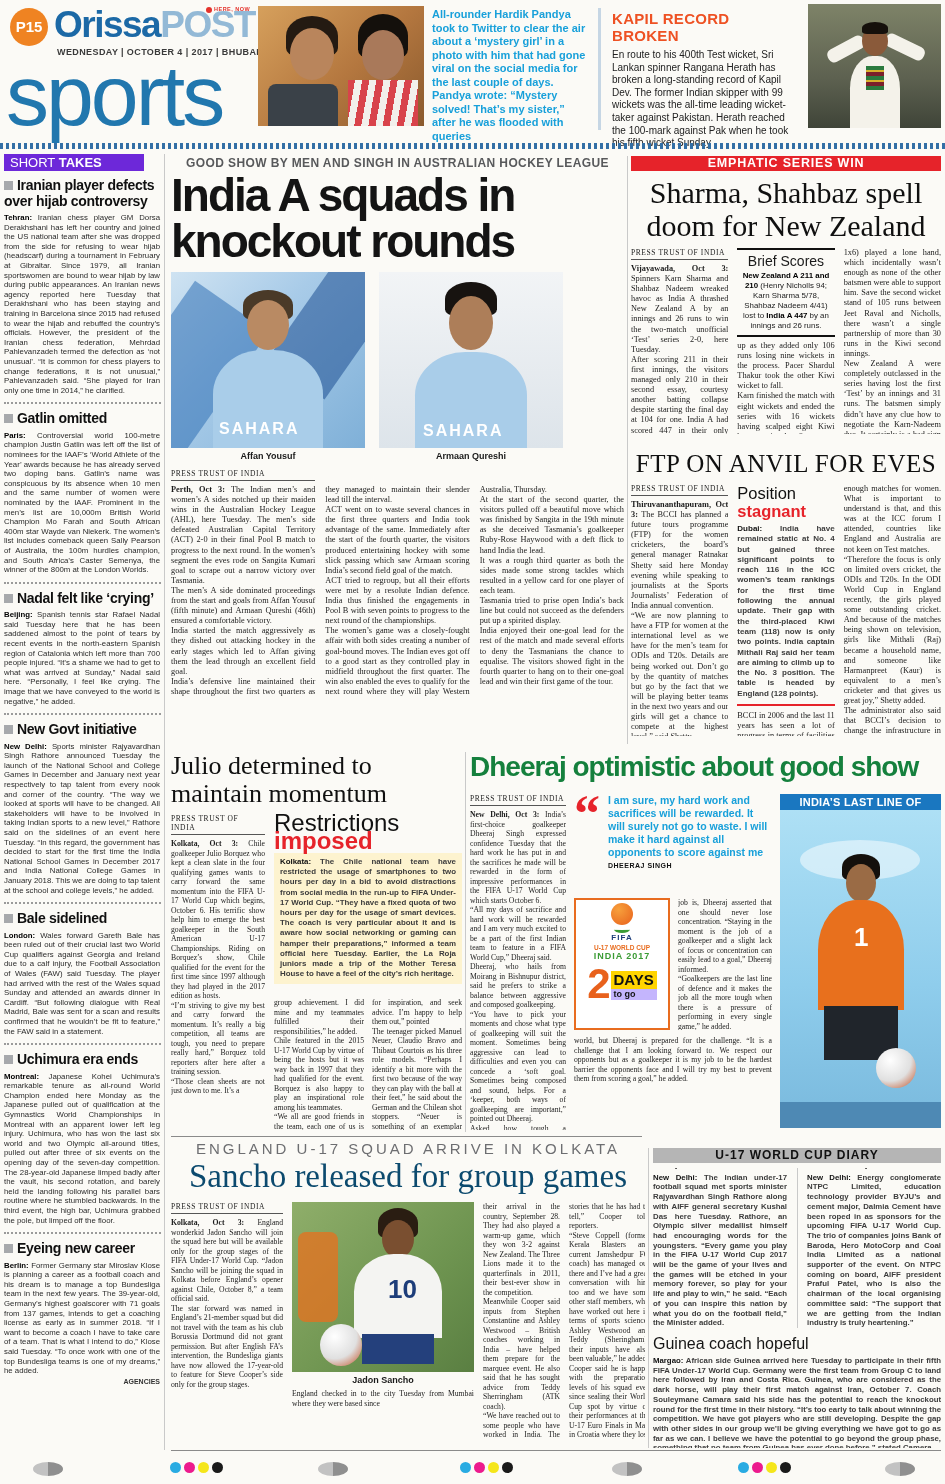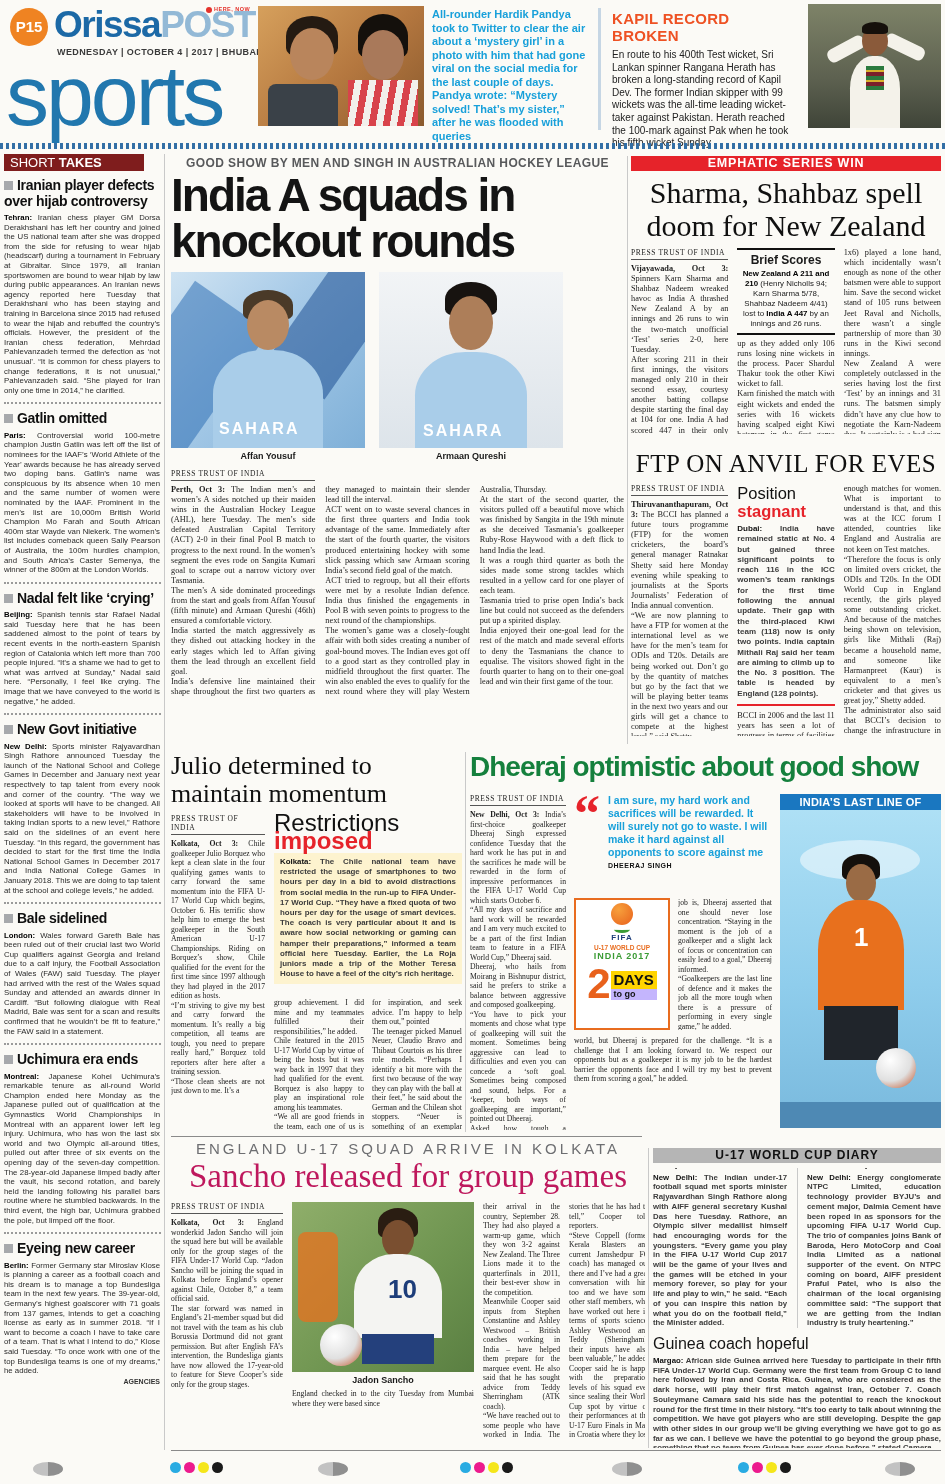--- a/index.html
+++ b/index.html
@@ -29,21 +29,21 @@
   
   .byline { font:7.5px/9px "Liberation Serif",serif; letter-spacing:.6px; color:#222; border-bottom:1px solid #555; padding-bottom:2px; margin-bottom:4px; }
   .art-body { font:400 8.3px/10.1px "Liberation Serif",serif; text-align:justify; white-space:pre-line; color:#1b1b1b; overflow:hidden; }
   .sm-body { font-size:7.7px; line-height:9.5px; }
   .dl { font-weight:bold; }
   .cols { display:flex; gap:9px; }
   .cols > div { flex:1; min-width:0; }
 
   
   .short-takes { position:absolute; left:4px; top:154px; width:157px; height:1300px; overflow:hidden; }
-  .st-header { width:140px; height:17px; background:#7f1d1d; color:#fff; font:400 13px/17px "Liberation Sans",sans-serif; padding-left:6px; }
+  .st-header { width:140px; height:17px; background:#6d28d9; color:#fff; font:400 13px/17px "Liberation Sans",sans-serif; padding-left:6px; }
   .st-header b { font-weight:bold; }
   .st-item { padding:7px 1px 7px 0; border-bottom:2px dotted #9a9a9a; }
   .st-item:last-child { border-bottom:none; }
   .st-h { font:bold 14px/15.5px "Liberation Sans",sans-serif; color:#101010; letter-spacing:-.3px; }
   .sq { display:inline-block; width:9px; height:9px; background:#a7a9ac; margin-right:4px; }
   .st-b { margin-top:4px; font:400 7.8px/9.6px "Liberation Sans",sans-serif; color:#2a2a2a; text-align:justify; white-space:pre-line; }
   .st-b .dl { color:#000; }
   .agencies { display:block; text-align:right; font:bold 7px "Liberation Sans",sans-serif; color:#333; margin-top:2px; }
 
   .vrule { position:absolute; width:1px; background:#c9c9c9; }
@@ -58,21 +58,21 @@
   .caption { text-align:center; font:bold 9px "Liberation Sans",sans-serif; margin-top:3px; }
   .hky-bodywrap { margin-top:8px; }
   .hky-body { column-count:3; column-gap:10px; height:226px; }
 
   
   .sharma { position:absolute; left:631px; top:156px; width:310px; }
   .banner-red { height:15px; background:#e6232a; color:#fff; text-align:center; font:bold 12.5px/15px "Liberation Sans",sans-serif; letter-spacing:.8px; }
   .sharma-headline { margin:5px 0 6px; text-align:center; font:400 30px/33px "Liberation Serif",serif; color:#101010; white-space:pre-line; }
   .sharma-cols { height:186px; overflow:hidden; }
   .brief { text-align:center; border-top:2px solid #111; border-bottom:2px solid #111; padding:3px 1px 4px; margin-bottom:4px; font-family:"Liberation Sans",sans-serif; }
-  .brief-title { font-weight:bold; font-size:12px; }
+  .brief-title { font-weight:normal; font-size:14px; }
   .brief-body { font-size:7.9px; line-height:10px; margin-top:2px; color:#222; }
   .brief-body b { color:#000; }
 
   
   .ftp { position:absolute; left:631px; top:450px; width:310px; }
   .ftp-headline { text-align:center; font:400 25px/28px "Liberation Serif",serif; letter-spacing:.5px; color:#101010; margin-bottom:6px; }
   .ftp-cols { height:252px; overflow:hidden; }
   .boxtitle { font:400 16.5px/18px "Liberation Sans",sans-serif; color:#111; }
   .boxtitle b { color:#e6232a; }
   .boxbody { margin-top:4px; font:bold 8px/10.3px "Liberation Sans",sans-serif; color:#3c3c3c; text-align:justify; }
@@ -111,21 +111,21 @@
   .dh-col2a { width:94px; height:132px; overflow:hidden; }
   .dh-col2b { margin-top:6px; height:48px; overflow:hidden; }
   .dh-photo-col { position:absolute; left:310px; top:42px; width:161px; }
   .banner-blue { height:16px; background:#1a77c0; color:#fff; text-align:center; font:bold 11px/16px "Liberation Sans",sans-serif; letter-spacing:.2px; }
   .gk-photo { width:161px; height:318px; background:linear-gradient(180deg,#aee0f5 0%,#8fcdec 55%,#79b9dd 100%); position:relative; overflow:hidden; }
 
   
   .hrule { position:absolute; height:1px; background:#8a8a8a; }
   .sancho { position:absolute; left:171px; top:1140px; width:474px; }
   .kicker2 { text-align:center; font:400 15px "Liberation Sans",sans-serif; color:#6d6e71; letter-spacing:3px; }
-  .sancho-headline { text-align:center; font:400 33px/36px "Liberation Serif",serif; color:#be185d; margin-top:1px; }
+  .sancho-headline { text-align:center; font:400 33px/36px "Liberation Serif",serif; color:#0c4a6e; margin-top:1px; }
   .sancho-cols { display:flex; gap:9px; margin-top:8px; height:238px; overflow:hidden; }
   .sancho-c1 { width:112px; flex:none; }
   .sancho-cphoto { width:182px; flex:none; }
   .sancho-photo { width:182px; height:170px; background:linear-gradient(135deg,#8fae6a,#6e9450 60%,#5a7f42); position:relative; overflow:hidden; }
   .sancho-c3 { width:77px; flex:none; }
   .sancho-c4 { width:80px; flex:none; }
 
   
   .diary { position:absolute; left:653px; top:1148px; width:288px; }
   .diary-banner { height:15px; background:#b5b5b5; color:#101010; text-align:center; font:bold 12px/15px "Liberation Sans",sans-serif; letter-spacing:1px; }

